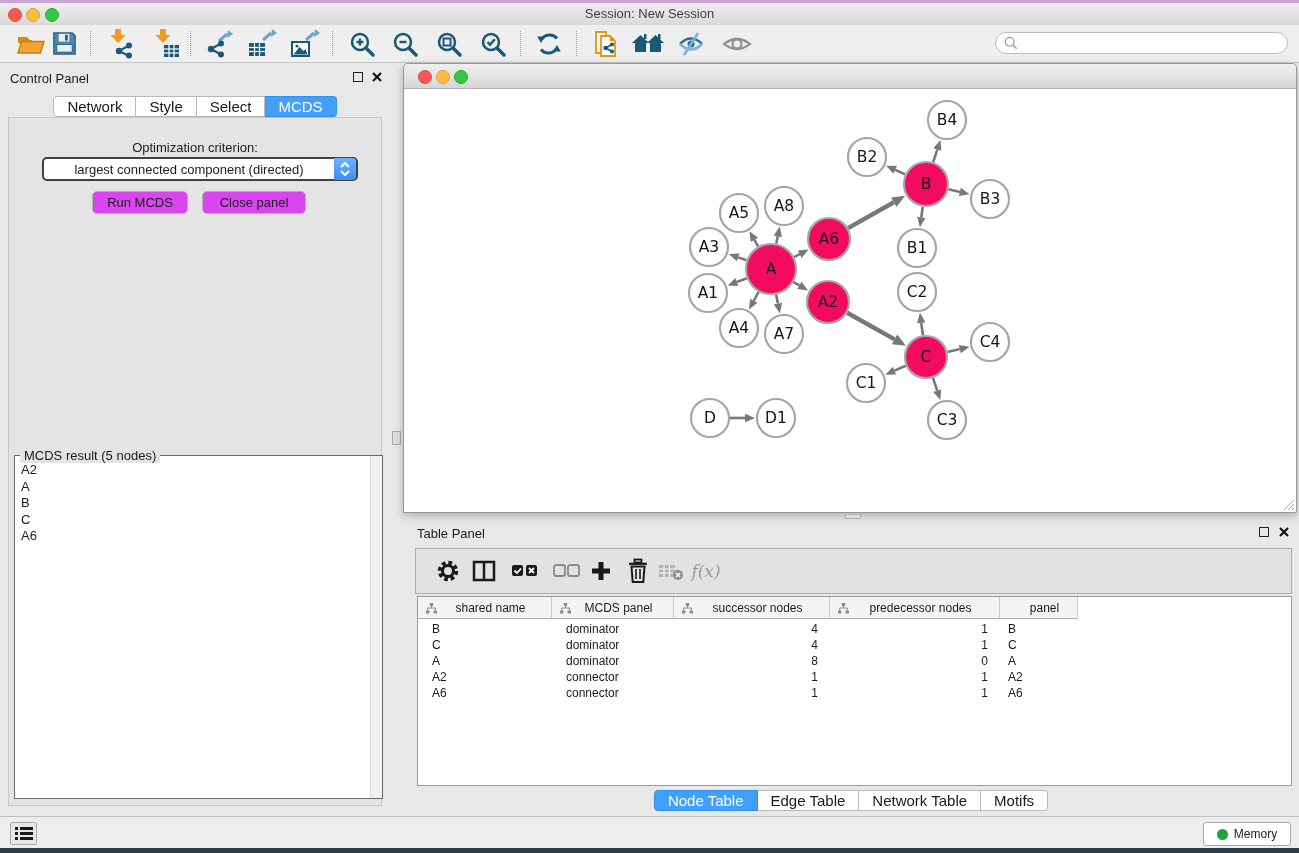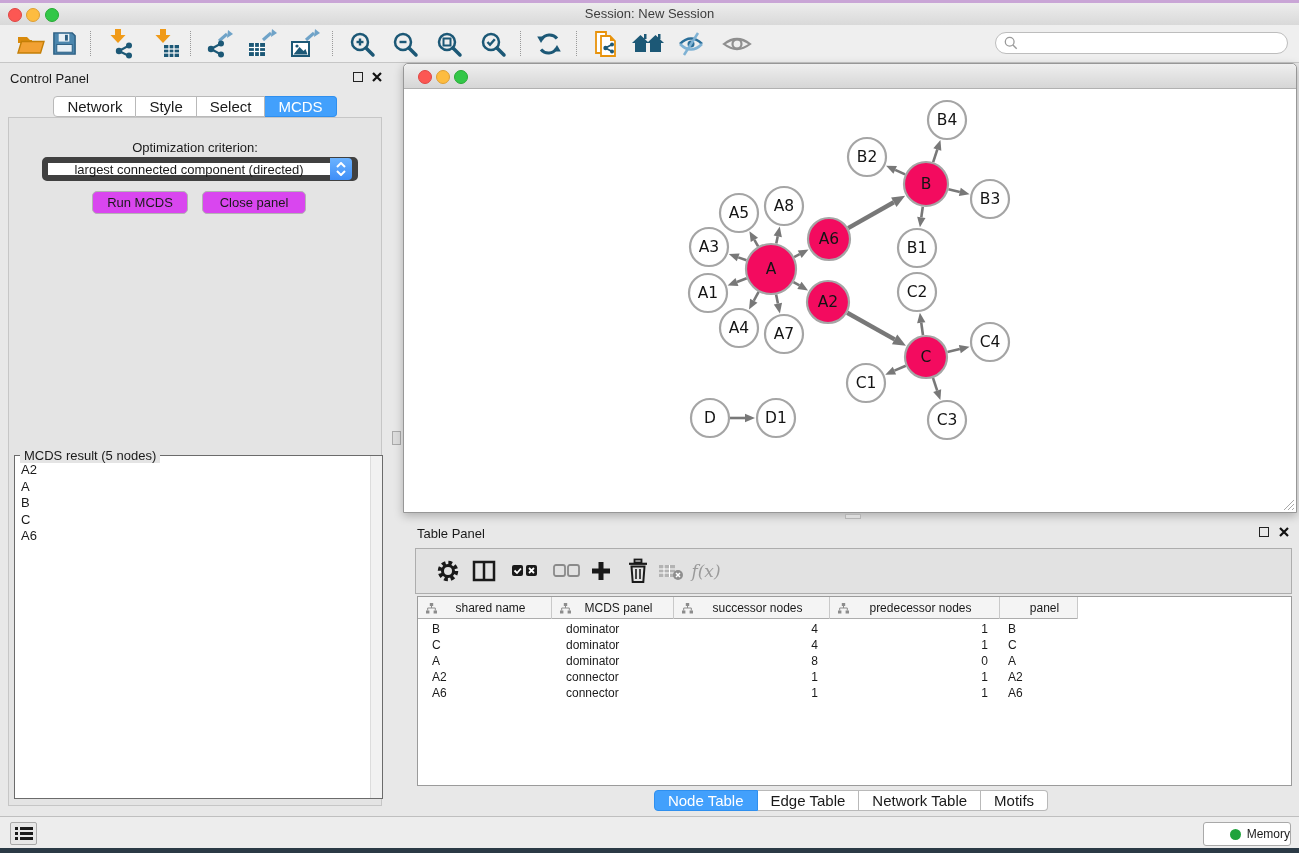--- a/index.html
+++ b/index.html
@@ -30,21 +30,21 @@
   .panel-title{position:absolute;left:10px;top:9px;font-size:13px;color:#1a1a1a;}
   .float-box{display:inline-block;width:8px;height:8px;border:1.5px solid #222;}
   .panel-icons{position:absolute;right:8px;top:10px;display:flex;gap:9px;align-items:center;}
   .cp-body{position:absolute;left:8px;right:8px;top:55px;bottom:6px;background:#E4E4E4;border:1px solid #C6C6C6;}
   .cp-tabs{position:absolute;left:0;right:0;top:34px;display:flex;justify-content:center;z-index:2;}
   .cp-tab,.bt-tab{height:19px;line-height:19px;padding:0 13px;background:#fff;border:1px solid #B9B9B9;border-left:none;font-size:15px;color:#1a1a1a;cursor:default;}
   .cp-tab:first-child,.bt-tab:first-child{border-left:1px solid #B9B9B9;border-radius:4px 0 0 4px;}
   .cp-tab:last-child,.bt-tab:last-child{border-radius:0 4px 4px 0;}
   .cp-tab.active,.bt-tab.active{background:#42A0FC;border-color:#2F8FEE;color:#fff;}
   .opt-label{position:absolute;left:0;right:0;top:78px;text-align:center;font-size:13px;}
-  .combo{position:absolute;left:42px;top:95px;width:316px;height:24px;background:#fff;border:6px solid #404040;border-radius:5px;box-sizing:border-box;display:flex;align-items:center;}
+  .combo{position:absolute;left:42px;top:95px;width:316px;height:24px;background:#fff;border:2px solid #404040;border-radius:5px;box-sizing:border-box;display:flex;align-items:center;}
   .combo .combo-text{flex:1;text-align:center;font-size:13px;}
   .combo .stepper{width:22px;height:22px;background:linear-gradient(#6CB3FF,#3E8EF7);border-radius:0 4px 4px 0;display:flex;align-items:center;justify-content:center;}
   .btn{position:absolute;height:23px;background:#d946ef;border:1px solid #B3B3B3;border-radius:5px;font-size:13px;text-align:center;line-height:21px;box-sizing:border-box;}
   .btn.run{left:92px;top:129px;width:96px;}
   .btn.closep{left:202px;top:129px;width:104px;}
   .result-group{position:absolute;left:14px;top:393px;width:367px;height:342px;background:#fff;border:1px solid #6B6B6B;}
   .result-legend{position:absolute;left:20px;top:386px;background:#E4E4E4;padding:0 4px;font-size:13px;z-index:2;}
   .result-scroll{position:absolute;right:0;top:0;bottom:0;width:11px;background:#F1F1F1;border-left:1px solid #DCDCDC;}
   .result-list{position:absolute;left:0;top:0;right:12px;bottom:0;overflow:hidden;}
   .result-item{padding:0 0 0 6px;font-size:13px;line-height:16.5px;}
@@ -76,21 +76,21 @@
   .c0{width:134px;} .c1{width:122px;} .c2{width:156px;} .c3{width:170px;} .c4{width:78px;}
   .td.left{padding-left:14px;} .td.right{text-align:right;padding-right:12px;} .td.name{padding-left:8px;}
   .table-tabs{position:absolute;left:0;right:0;top:270px;display:flex;justify-content:center;}
   .tp-title{position:absolute;left:14px;top:6px;font-size:13px;}
   .tp-panel-icons{position:absolute;right:10px;top:7px;display:flex;gap:10px;align-items:center;}
   .mini-splitter{position:absolute;left:442px;top:-6px;width:16px;height:5px;background:#DCDCDC;border:1px solid #B5B5B5;box-sizing:border-box;}
 
   
   .statusbar{position:absolute;left:0;top:816px;width:1299px;height:32px;background:#EDEDED;border-top:1px solid #BFBFBF;box-sizing:border-box;}
   .list-btn{position:absolute;left:10px;top:5px;width:27px;height:23px;background:#E7E7E7;border:1px solid #A9A9A9;border-radius:2px;display:flex;align-items:center;justify-content:center;box-sizing:border-box;}
-  .memory-btn{position:absolute;right:8px;top:5px;width:88px;height:24px;background:#fff;border:1px solid #A9A9A9;border-radius:3px;display:flex;align-items:center;justify-content:flex-end;gap:6px;box-sizing:border-box;font-size:12px;}
+  .memory-btn{position:absolute;right:8px;top:5px;width:88px;height:24px;background:#fff;border:1px solid #A9A9A9;border-radius:3px;display:flex;align-items:center;justify-content:center;gap:6px;box-sizing:border-box;font-size:12px;}
   .memory-dot{width:11px;height:11px;border-radius:50%;background:#1FA33C;}
 </style>
 </head>
 <body>
 
 <div id="app">
   <div class="desktop-top"></div>
 
   <div class="titlebar">
     <span class="light red"></span>

